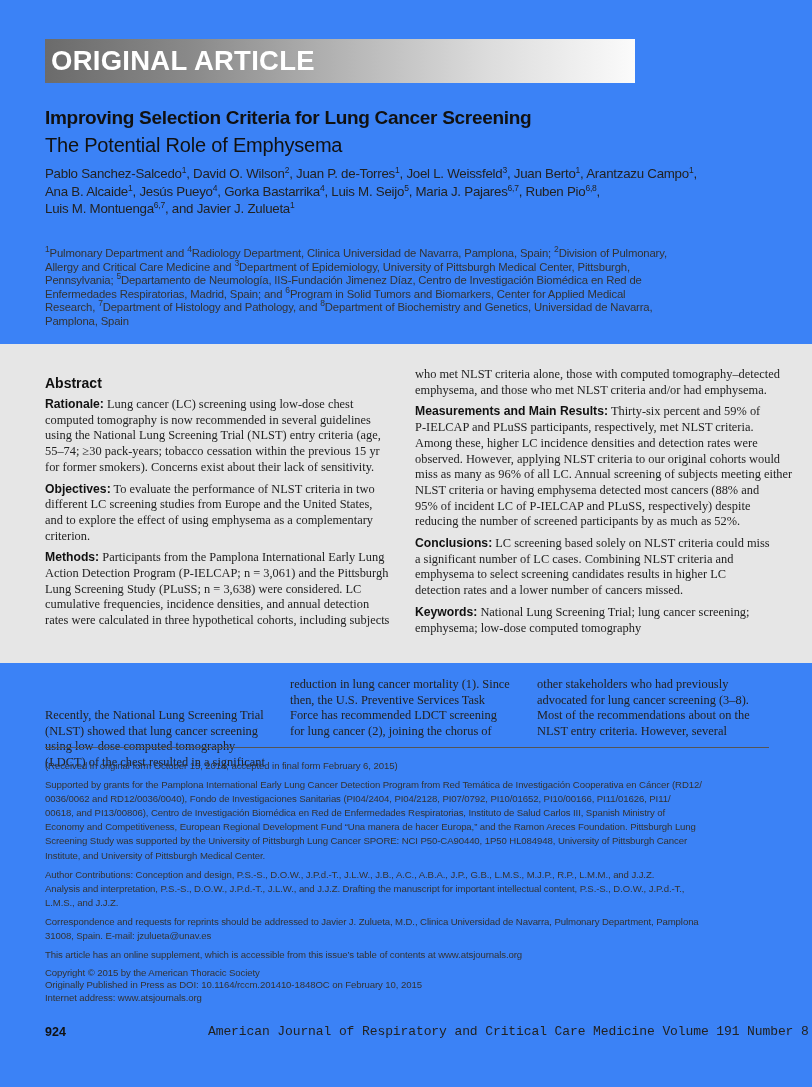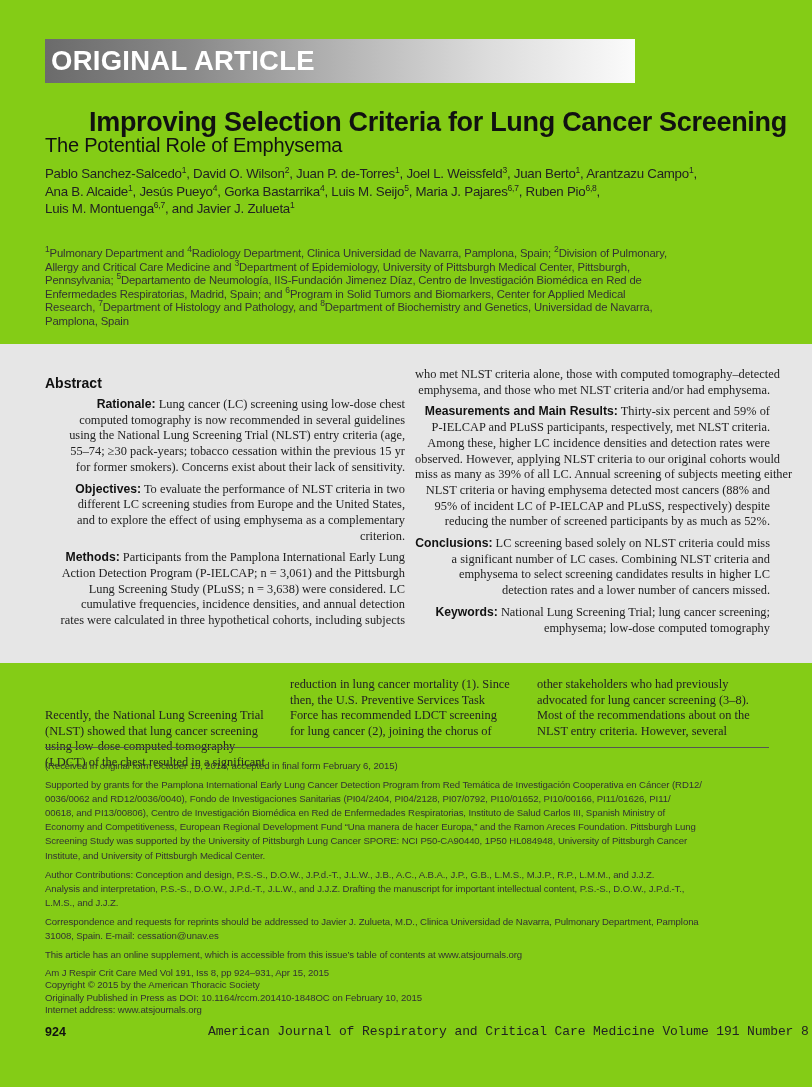--- a/index.html
+++ b/index.html
@@ -11,21 +11,21 @@
       width: 812px;
       height: 1087px;
       position: relative;
       overflow: hidden;
       color: #1a1a1a;
     }
     .page {
       position: absolute;
       left: 0; top: 0;
       width: 812px; height: 1087px;
-      background: #84cc16;
+      background: #3b82f6;
     }
     
     .banner {
       position: absolute;
       left: 45px; top: 39px;
       width: 590px; height: 44px;
       background: linear-gradient(to right, #6b6b6b 0%, #8a8a8a 25%, #b4b4b4 50%, #dcdcdc 75%, #fbfbfb 100%);
     }
     .banner-label {
       position: absolute;
@@ -37,25 +37,24 @@
       color: #ffffff;
       line-height: 38px;
       transform: scaleX(0.98);
       transform-origin: left;
     }
     .title {
       position: absolute;
       left: 45px; top: 107px;
       font-family: "Liberation Sans", sans-serif;
       font-weight: bold;
-      font-size: 27px;
+      font-size: 19px;
       color: #111;
       letter-spacing: -0.3px;
       white-space: nowrap;
-      margin-left: 44px;
     }
     .subtitle {
       position: absolute;
       left: 45px; top: 134px;
       font-family: "Liberation Sans", sans-serif;
       font-size: 20px;
       color: #111;
       letter-spacing: -0.2px;
       white-space: nowrap;
     }
@@ -102,21 +101,21 @@
     }
     .abs-col {
       position: absolute;
       font-family: "Liberation Serif", serif;
       font-size: 12.4px;
       line-height: 15.7px;
       color: #222;
     }
     .abs-col.left { left: 45px; top: 397px; width: 360px; }
     .abs-col.right { left: 415px; top: 367px; width: 355px; }
-    .abs-para { margin: 0 0 6px 0; text-align: right; }
+    .abs-para { margin: 0 0 6px 0; }
     .abs-para .line { display: block; white-space: nowrap; }
     .abs-label {
       font-family: "Liberation Sans", sans-serif;
       font-weight: bold;
       font-size: 12.2px;
       color: #111;
     }
 
     
     .body-col {
@@ -227,21 +226,21 @@
   <div class="abs-col right" id="abs-right">
       <div class="abs-para">
         <span class="line">who met NLST criteria alone, those with computed tomography–detected</span>
         <span class="line">emphysema, and those who met NLST criteria and/or had emphysema.</span>
       </div>
       <div class="abs-para">
         <span class="line"><span class="abs-label">Measurements and Main Results:</span> Thirty-six percent and 59% of</span>
         <span class="line">P-IELCAP and PLuSS participants, respectively, met NLST criteria.</span>
         <span class="line">Among these, higher LC incidence densities and detection rates were</span>
         <span class="line">observed. However, applying NLST criteria to our original cohorts would</span>
-        <span class="line">miss as many as 39% of all LC. Annual screening of subjects meeting either</span>
+        <span class="line">miss as many as 96% of all LC. Annual screening of subjects meeting either</span>
         <span class="line">NLST criteria or having emphysema detected most cancers (88% and</span>
         <span class="line">95% of incident LC of P-IELCAP and PLuSS, respectively) despite</span>
         <span class="line">reducing the number of screened participants by as much as 52%.</span>
       </div>
       <div class="abs-para">
         <span class="line"><span class="abs-label">Conclusions:</span> LC screening based solely on NLST criteria could miss</span>
         <span class="line">a significant number of LC cases. Combining NLST criteria and</span>
         <span class="line">emphysema to select screening candidates results in higher LC</span>
         <span class="line">detection rates and a lower number of cancers missed.</span>
       </div>
@@ -285,28 +284,27 @@
           <span class="line">Screening Study was supported by the University of Pittsburgh Lung Cancer SPORE: NCI P50-CA90440, 1P50 HL084948, University of Pittsburgh Cancer</span>
           <span class="line">Institute, and University of Pittsburgh Medical Center.</span>
         </div>
         <div class="note-para">
           <span class="line">Author Contributions: Conception and design, P.S.-S., D.O.W., J.P.d.-T., J.L.W., J.B., A.C., A.B.A., J.P., G.B., L.M.S., M.J.P., R.P., L.M.M., and J.J.Z.</span>
           <span class="line">Analysis and interpretation, P.S.-S., D.O.W., J.P.d.-T., J.L.W., and J.J.Z. Drafting the manuscript for important intellectual content, P.S.-S., D.O.W., J.P.d.-T.,</span>
           <span class="line">L.M.S., and J.J.Z.</span>
         </div>
         <div class="note-para">
           <span class="line">Correspondence and requests for reprints should be addressed to Javier J. Zulueta, M.D., Clinica Universidad de Navarra, Pulmonary Department, Pamplona</span>
-          <span class="line">31008, Spain. E-mail: cessation@unav.es</span>
+          <span class="line">31008, Spain. E-mail: jzulueta@unav.es</span>
         </div>
         <div class="note-para">
           <span class="line">This article has an online supplement, which is accessible from this issue’s table of contents at www.atsjournals.org</span>
         </div>
       </div>
     <div class="cite-block" id="cite-block">
-        <span class="line">Am J Respir Crit Care Med Vol 191, Iss 8, pp 924–931, Apr 15, 2015</span>
         <span class="line">Copyright © 2015 by the American Thoracic Society</span>
         <span class="line">Originally Published in Press as DOI: 10.1164/rccm.201410-1848OC on February 10, 2015</span>
         <span class="line">Internet address: www.atsjournals.org</span>
       </div>
   </div>
 
   <div class="footer-page">924</div>
   <div class="footer-journal">
     <span>American Journal of Respiratory and Critical Care Medicine Volume 191 Number 8</span>
     <span class="sep">|</span>

